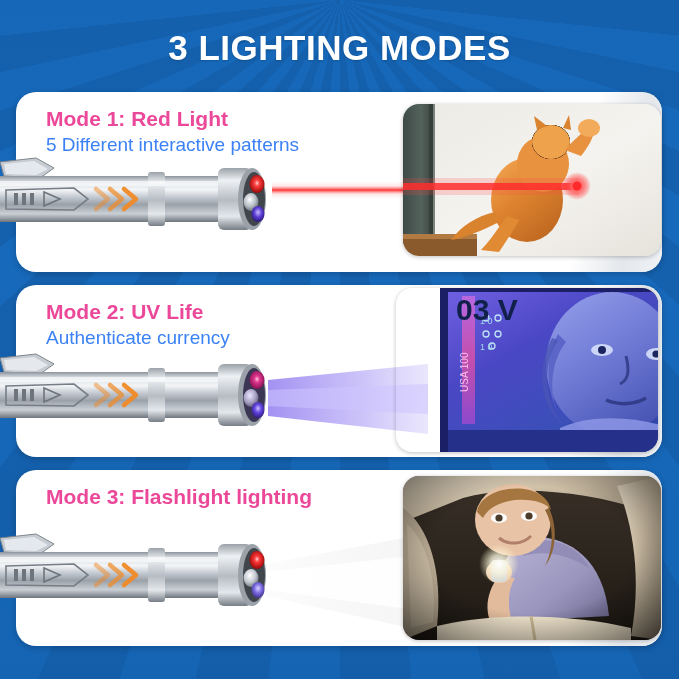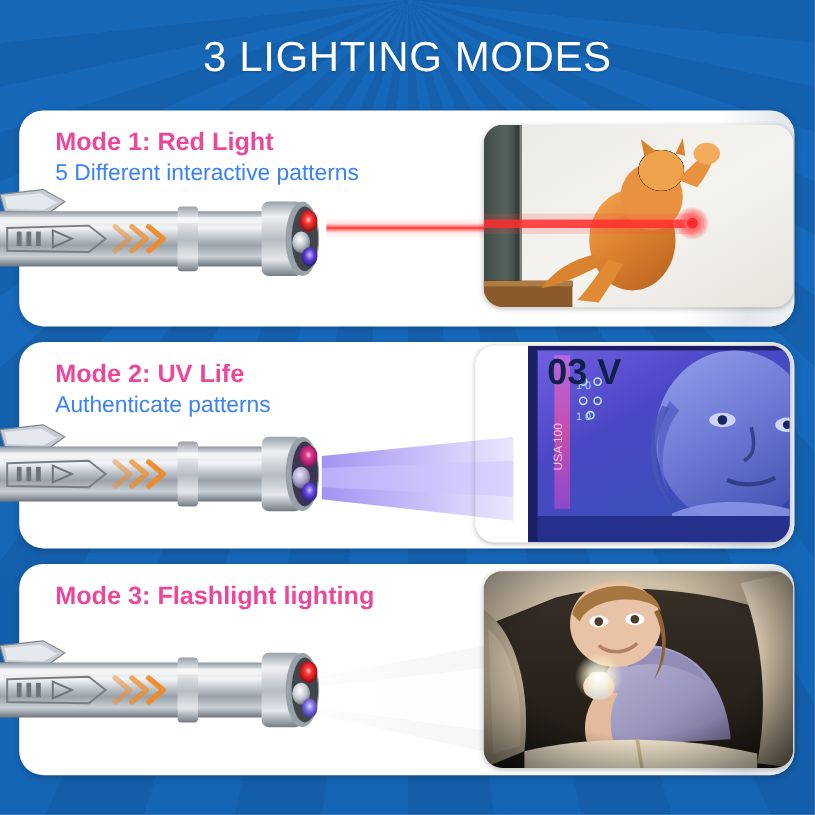--- a/index.html
+++ b/index.html
@@ -43,21 +43,21 @@
 
   
   .page-title {
     position: absolute;
     top: 28px;
     left: 0;
     width: 679px;
     text-align: center;
     color: #ffffff;
     font-size: 35px;
-    font-weight: normal;
+    font-weight: bold;
     letter-spacing: 0.5px;
     text-shadow: 0 1px 2px rgba(0,0,0,0.18);
     white-space: nowrap;
   }
 
   
   .card {
     position: absolute;
     left: 16px;
     width: 646px;
@@ -268,21 +268,21 @@
       <rect x="0" y="74" width="176" height="17" fill="rgba(255,70,70,0.20)"></rect>
       <circle cx="174" cy="82" r="14" fill="url(#dotG)"></circle>
       <circle cx="174" cy="82" r="4.5" fill="#ff2a2a"></circle>
     </svg>
   </div>
 
   <div class="card" id="card2">
     <div class="card-bevel"></div>
     <div class="card-text">
       <div class="card-title">Mode 2: UV Life</div>
-      <div class="card-sub">Authenticate patterns</div>
+      <div class="card-sub">Authenticate currency</div>
     </div>
   </div>
 
   <svg class="beam" style="left:268px; top:348px;" width="160" height="100" viewBox="0 0 160 100">
     <defs>
       <linearGradient id="uvBeamG" x1="0" y1="0" x2="1" y2="0">
         <stop offset="0%" stop-color="rgba(150,130,240,0.88)"></stop>
         <stop offset="60%" stop-color="rgba(165,148,244,0.55)"></stop>
         <stop offset="100%" stop-color="rgba(186,172,248,0.30)"></stop>
       </linearGradient>

